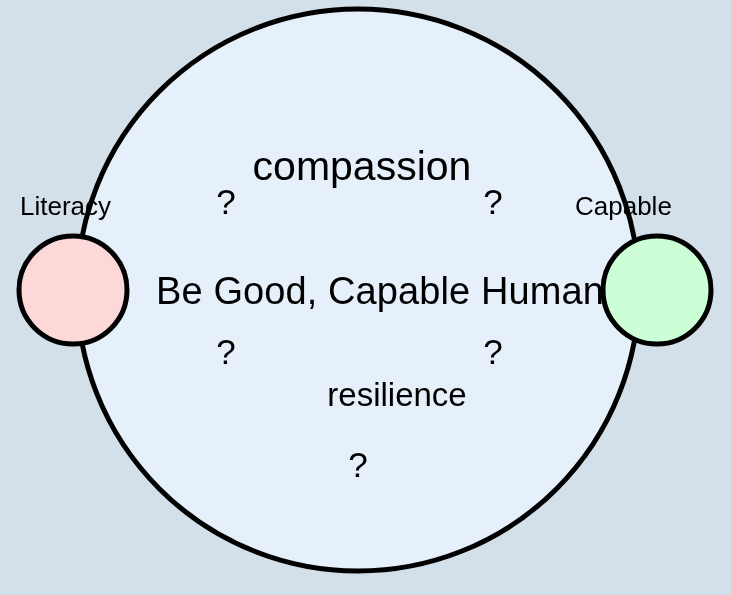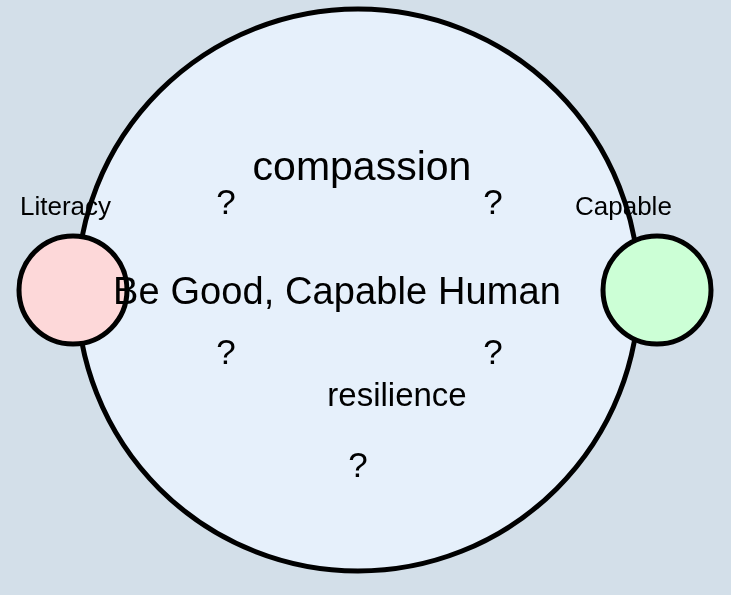--- a/index.html
+++ b/index.html
@@ -37,21 +37,21 @@
     white-space: nowrap;
     line-height: 1;
   }
 
   
   .ctr {
     transform: translate(-50%, -50%);
   }
 
   #center-label {
-    left: 337px;
+    left: 380px;
     top: 291px;
     font-size: 38px;
     letter-spacing: 0.1px;
   }
 
   #compassion-label {
     left: 362px;
     top: 166px;
     font-size: 41px;
   }

